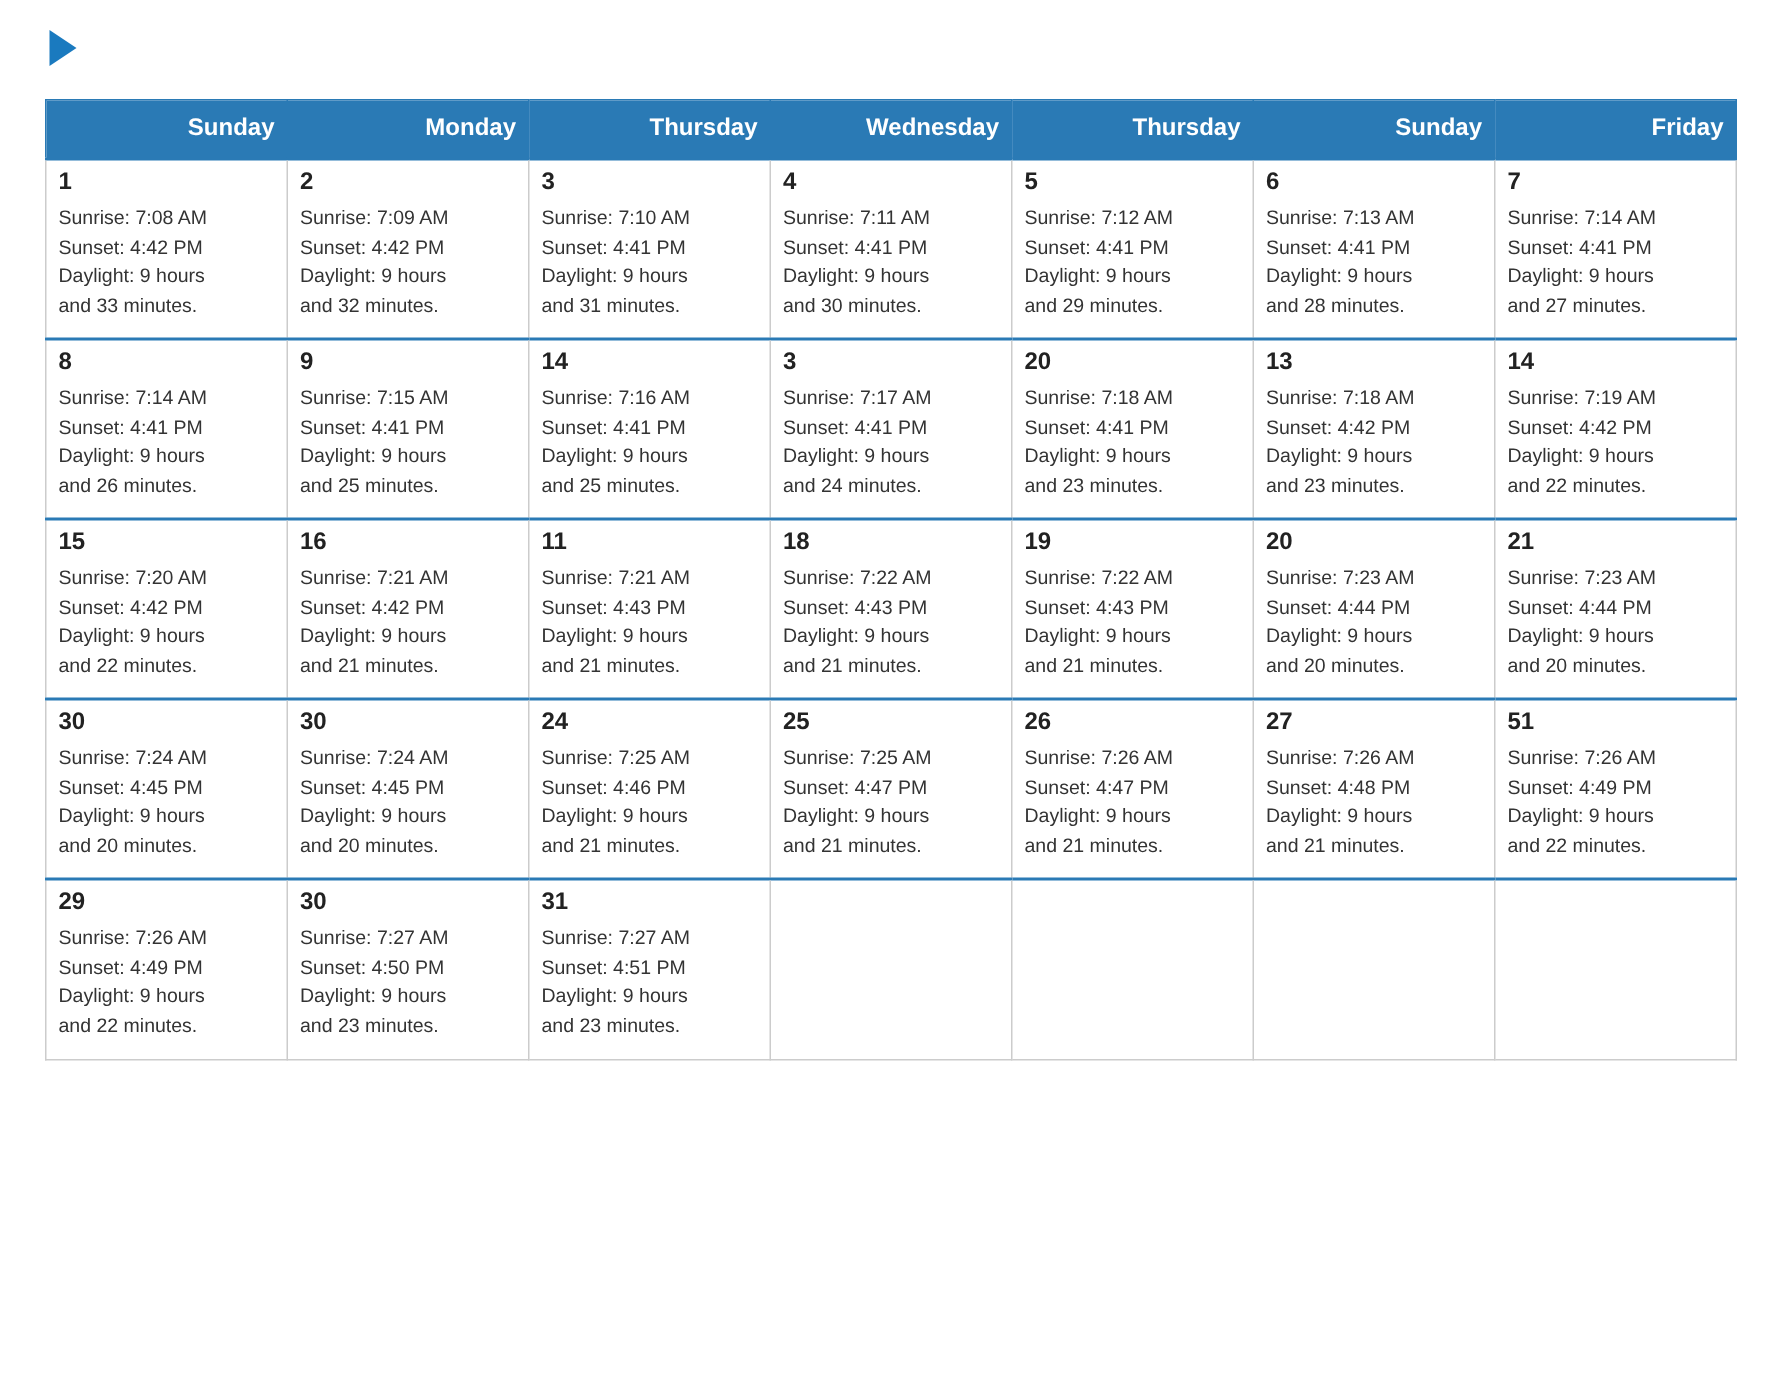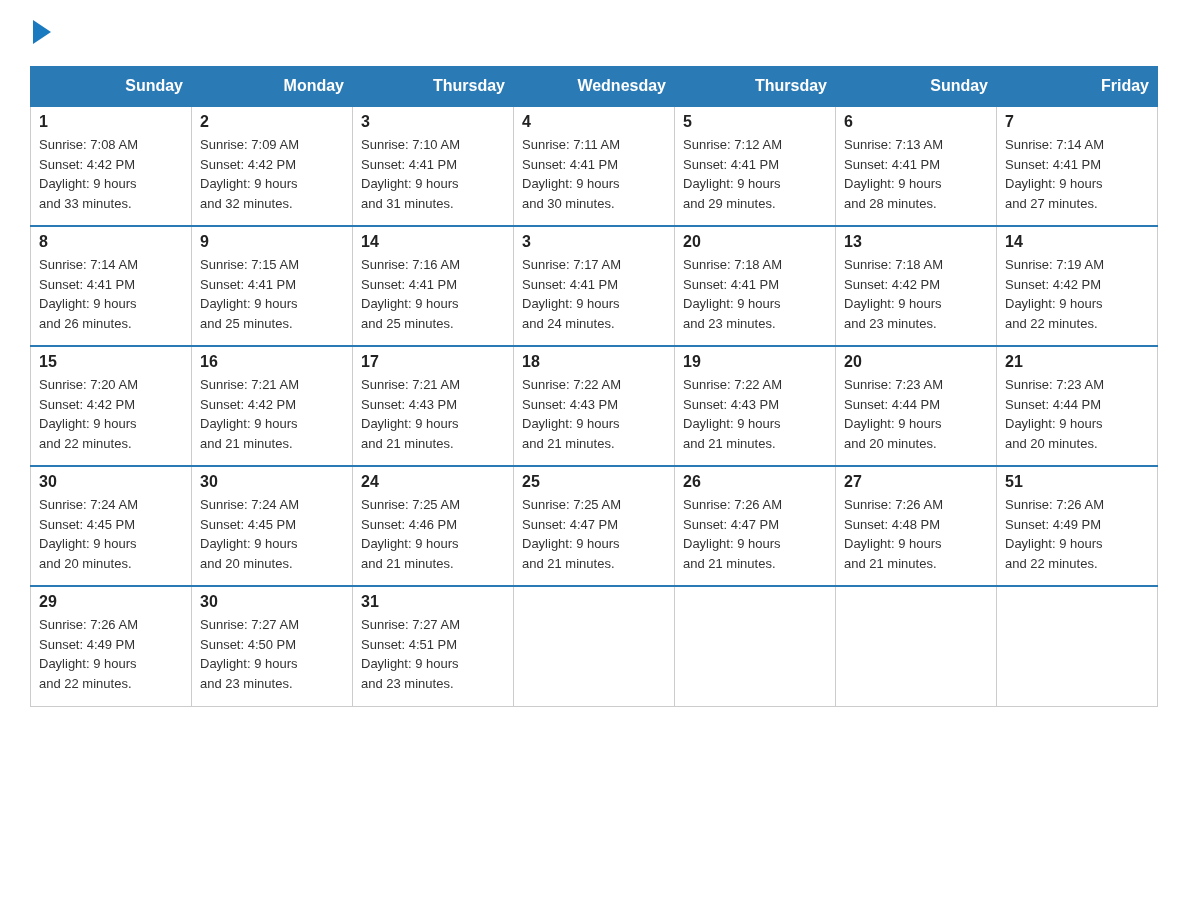--- a/index.html
+++ b/index.html
@@ -205,21 +205,21 @@
       <tr>
         <td>
           <span class="day-number">15</span>
           <div class="day-info">Sunrise: 7:20 AM<br>Sunset: 4:42 PM<br>Daylight: 9 hours<br>and 22 minutes.</div>
         </td>
         <td>
           <span class="day-number">16</span>
           <div class="day-info">Sunrise: 7:21 AM<br>Sunset: 4:42 PM<br>Daylight: 9 hours<br>and 21 minutes.</div>
         </td>
         <td>
-          <span class="day-number">17</span>
+          <span class="day-number">11</span>
           <div class="day-info">Sunrise: 7:21 AM<br>Sunset: 4:43 PM<br>Daylight: 9 hours<br>and 21 minutes.</div>
         </td>
         <td>
           <span class="day-number">18</span>
           <div class="day-info">Sunrise: 7:22 AM<br>Sunset: 4:43 PM<br>Daylight: 9 hours<br>and 21 minutes.</div>
         </td>
         <td>
           <span class="day-number">19</span>
           <div class="day-info">Sunrise: 7:22 AM<br>Sunset: 4:43 PM<br>Daylight: 9 hours<br>and 21 minutes.</div>
         </td>

